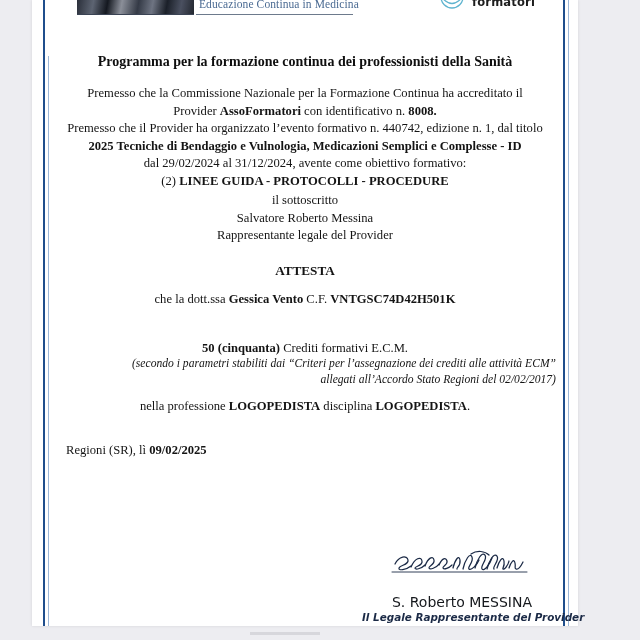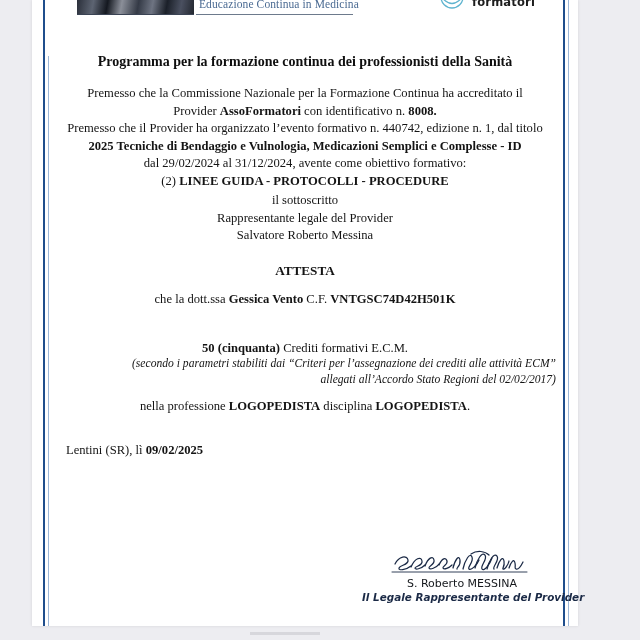--- a/index.html
+++ b/index.html
@@ -178,23 +178,23 @@
     text-align: center;
   }
   #signature-mark {
     width: 150px;
     height: 28px;
     margin: 0 auto;
     display: block;
   }
   #signer-name {
     font-family: "DejaVu Sans", sans-serif;
-    font-size: 11px;
+    font-size: 14px;
     color: #15181c;
-    margin-top: 1px;
+    margin-top: 18px;
     white-space: nowrap;
   }
   #signer-role {
     font-family: "DejaVu Sans", sans-serif;
     font-style: italic;
     font-weight: bold;
     font-size: 10.4px;
     color: #1b2a46;
     margin-top: 1px;
     white-space: nowrap;
@@ -253,22 +253,22 @@
         <div class="line ctr">Premesso che il Provider ha organizzato l’evento formativo n. 440742, edizione n. 1, dal titolo</div>
         <div class="line ctr b">2025 Tecniche di Bendaggio e Vulnologia, Medicazioni Semplici e Complesse - ID</div>
         <div class="line ctr">dal 29/02/2024 al 31/12/2024, avente come obiettivo formativo:</div>
         <div class="line ctr">
           <span>(2) </span><span class="b">LINEE GUIDA - PROTOCOLLI - PROCEDURE</span>
         </div>
       </div>
 
       <div id="p-subscriber">
         <div class="line ctr">il sottoscritto</div>
+        <div class="line ctr">Salvatore Roberto Messina</div>
         <div class="line ctr">Rappresentante legale del Provider</div>
-        <div class="line ctr">Salvatore Roberto Messina</div>
       </div>
 
       <div id="attesta" class="line">ATTESTA</div>
 
       <div id="p-recipient">
         <div class="line ctr">
           <span>che la dott.ssa </span><span class="b">Gessica Vento</span><span>  C.F. </span><span class="b">VNTGSC74D42H501K</span>
         </div>
       </div>
 
@@ -279,21 +279,21 @@
       <div id="p-note">
         <div class="note-line">(secondo i parametri stabiliti dai “Criteri per l’assegnazione dei crediti alle attività ECM”</div>
         <div class="note-line">allegati all’Accordo Stato Regioni del 02/02/2017)</div>
       </div>
 
       <div id="p-profession" class="line ctr">
         <span>nella professione </span><span class="b">LOGOPEDISTA</span><span> disciplina </span><span class="b">LOGOPEDISTA</span><span>.</span>
       </div>
 
       <div id="p-place-date" class="line lft">
-        <span>Lentini (SR), lì </span><span class="b">09/02/2025</span>
+        <span>Regioni (SR), lì </span><span class="b">09/02/2025</span>
       </div>
 
     </div>
 
     <div id="signature-block">
       <svg id="signature-mark" viewBox="0 0 150 28">
         <g fill="none" stroke="#1b2a46" stroke-width="1.25" stroke-linecap="round" stroke-linejoin="round">
           <path d="M8 16 C12 8, 20 7, 21 12 C22 17, 13 17, 12 20 C11 23, 19 22, 24 18"></path>
           <path d="M24 19 C28 10, 34 8, 35 13 C36 18, 28 18, 28 20 C28 22, 34 21, 38 17"></path>
           <path d="M38 18 C41 10, 46 7, 47 12 C48 17, 41 18, 42 20 C43 22, 49 20, 52 16"></path>

